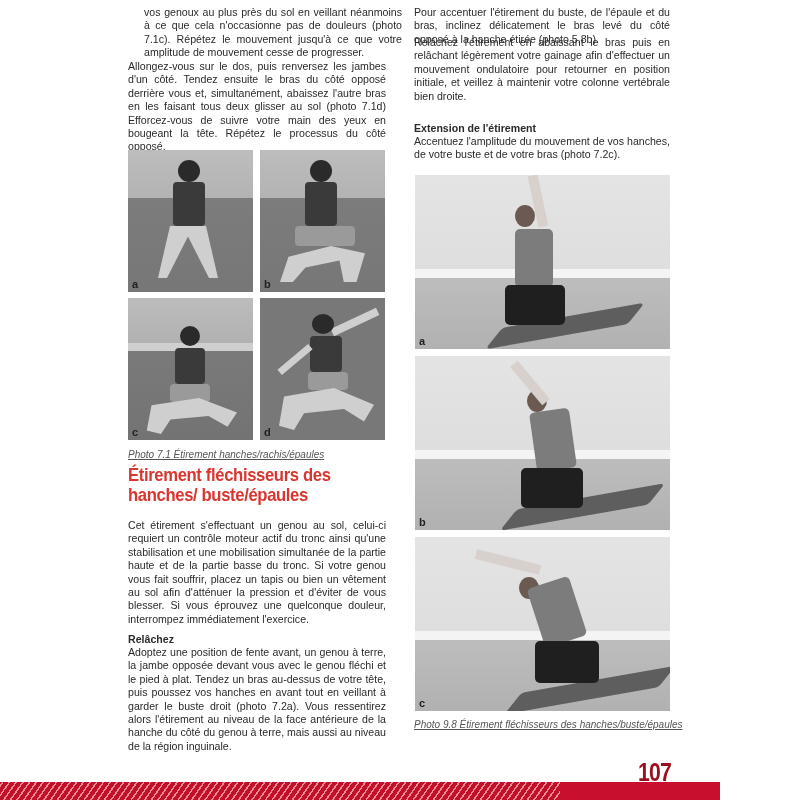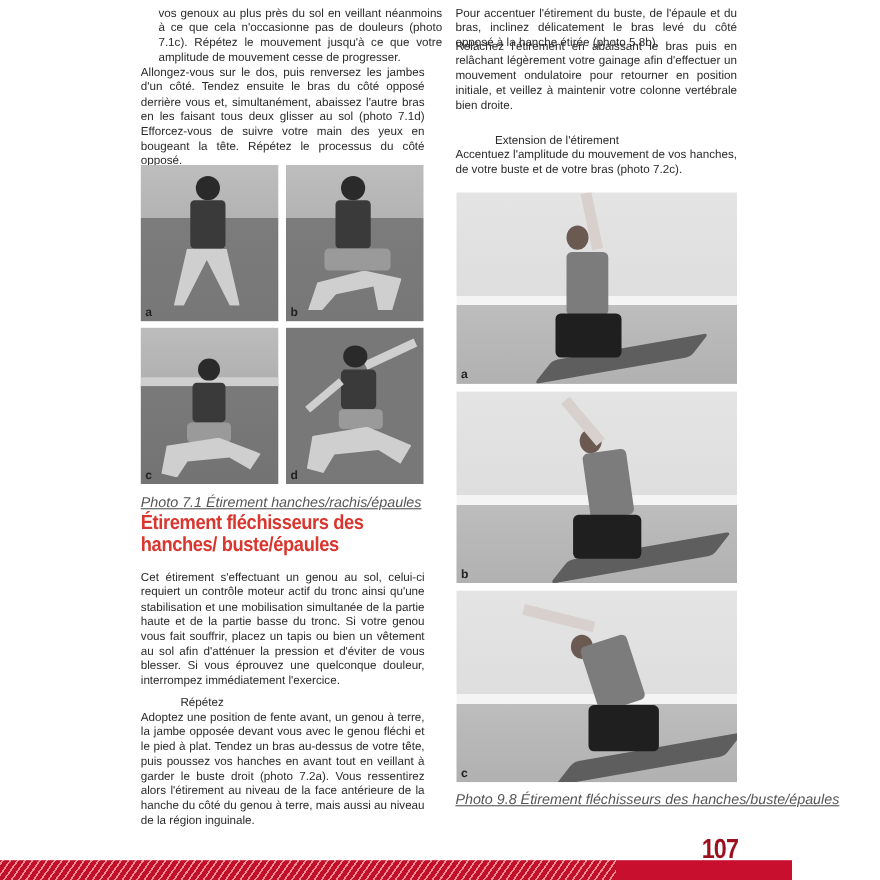--- a/index.html
+++ b/index.html
@@ -4,23 +4,23 @@
 <style>
   html, body { margin:0; padding:0; }
   body {
     width:800px; height:800px; background:#ffffff; position:relative; overflow:hidden;
     font-family:"Liberation Sans", sans-serif; color:#2a2a2a;
   }
   .para {
     position:absolute; font-size:10.6px; line-height:13.4px; text-align:justify;
     text-align-last:left; margin:0;
   }
-  .subhead { font-weight:normal;margin-left:36px; }
+  .subhead { font-weight:bold; }
   .caption {
-    position:absolute; font-size:13px; font-style:italic; color:#555;
+    position:absolute; font-size:10px; font-style:italic; color:#555;
     text-decoration:underline; white-space:nowrap;
   }
   .section-title {
     position:absolute; left:128px; top:465px; width:270px;
     font-family:"Liberation Sans", sans-serif; font-weight:bold; font-size:18.5px;
     line-height:20px; color:#d8362f; letter-spacing:-0.4px; transform:scaleX(0.9); transform-origin:left top;
   }
   .photo {
     position:absolute; overflow:hidden;
   }
@@ -82,21 +82,21 @@
     <div class="fig" style="left:14px;top:90px;width:100px;height:42px;background:#cfcfcf;clip-path:polygon(10% 20%,60% 0,100% 40%,90% 80%,70% 50%,30% 60%,20% 100%,5% 90%);"></div>
     <span class="label">d</span>
   </div>
 </div>
 <div class="caption" style="left:128px; top:449px;">Photo 7.1 Étirement hanches/rachis/épaules</div>
 
 <div class="section-title">Étirement fléchisseurs des hanches/ buste/épaules</div>
 
 <p class="para" style="left:128px; top:519px; width:258px;">Cet étirement s'effectuant un genou au sol, celui-ci requiert un contrôle moteur actif du tronc ainsi qu'une stabilisation et une mobilisation simultanée de la partie haute et de la partie basse du tronc. Si votre genou vous fait souffrir, placez un tapis ou bien un vêtement au sol afin d'atténuer la pression et d'éviter de vous blesser. Si vous éprouvez une quelconque douleur, interrompez immédiatement l'exercice.</p>
 
-<div class="para subhead" style="left:128px; top:633px; width:258px;">Répétez</div>
+<div class="para subhead" style="left:128px; top:633px; width:258px;">Relâchez</div>
 <p class="para" style="left:128px; top:646px; width:258px;">Adoptez une position de fente avant, un genou à terre, la jambe opposée devant vous avec le genou fléchi et le pied à plat. Tendez un bras au-dessus de votre tête, puis poussez vos hanches en avant tout en veillant à garder le buste droit (photo 7.2a). Vous ressentirez alors l'étirement au niveau de la face antérieure de la hanche du côté du genou à terre, mais aussi au niveau de la région inguinale.</p>
 
 <p class="para" style="left:414px; top:6px; width:256px;">Pour accentuer l'étirement du buste, de l'épaule et du bras, inclinez délicatement le bras levé du côté opposé à la hanche étirée (photo 5.8b).</p>
 <p class="para" style="left:414px; top:36px; width:256px;">Relâchez l'étirement en abaissant le bras puis en relâchant légèrement votre gainage afin d'effectuer un mouvement ondulatoire pour retourner en position initiale, et veillez à maintenir votre colonne vertébrale bien droite.</p>
 
 <div class="para subhead" style="left:414px; top:122px; width:256px;">Extension de l'étirement</div>
 <p class="para" style="left:414px; top:135px; width:256px;">Accentuez l'amplitude du mouvement de vos hanches, de votre buste et de votre bras (photo 7.2c).</p>
 
 <div>
   <div class="photo p72" style="left:415px; top:175px; width:255px; height:174px;">

